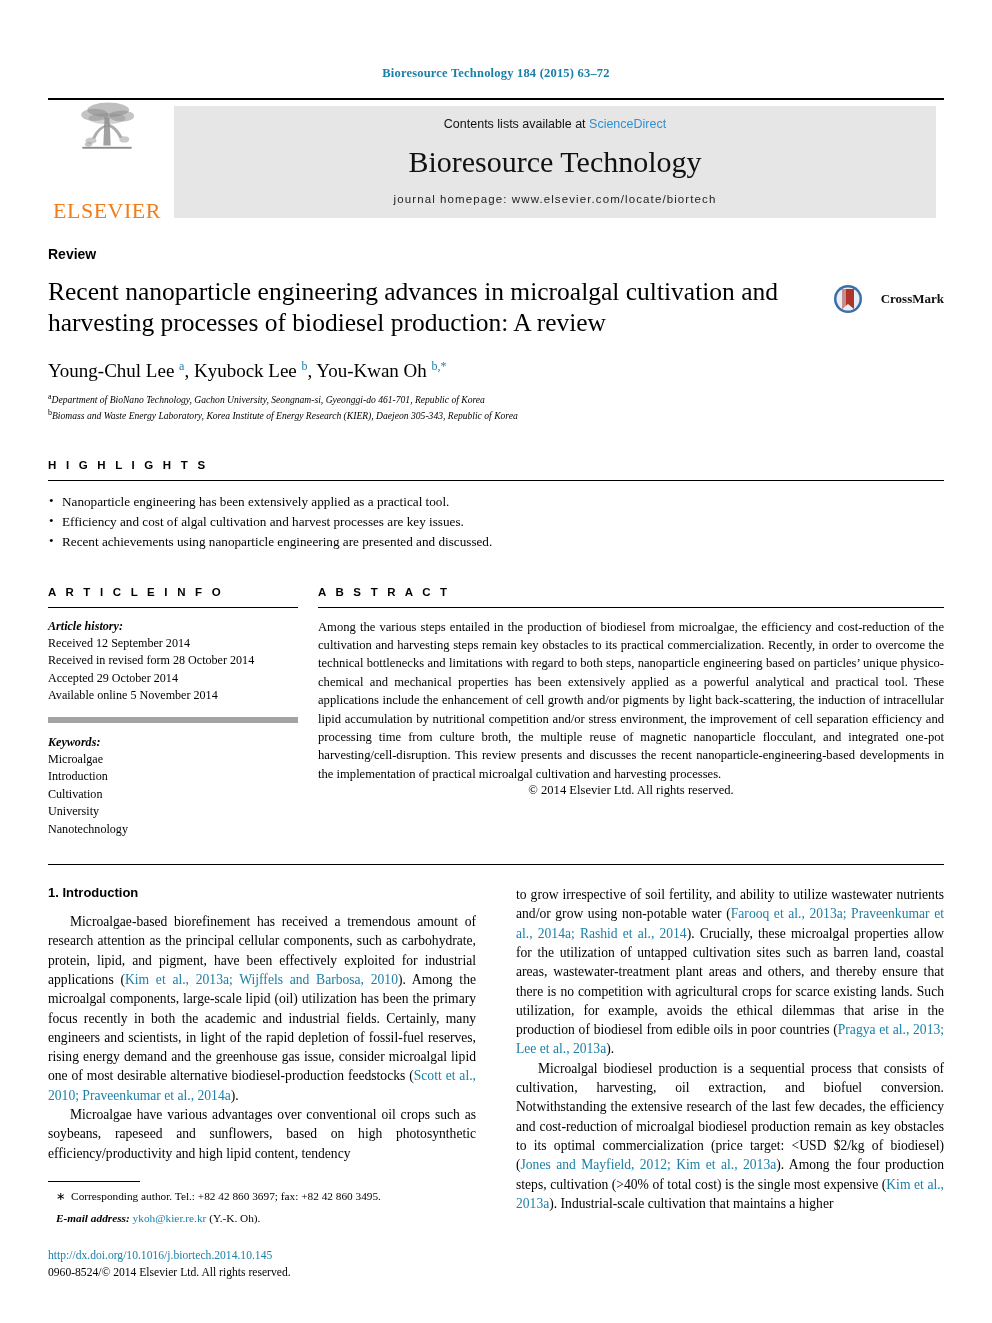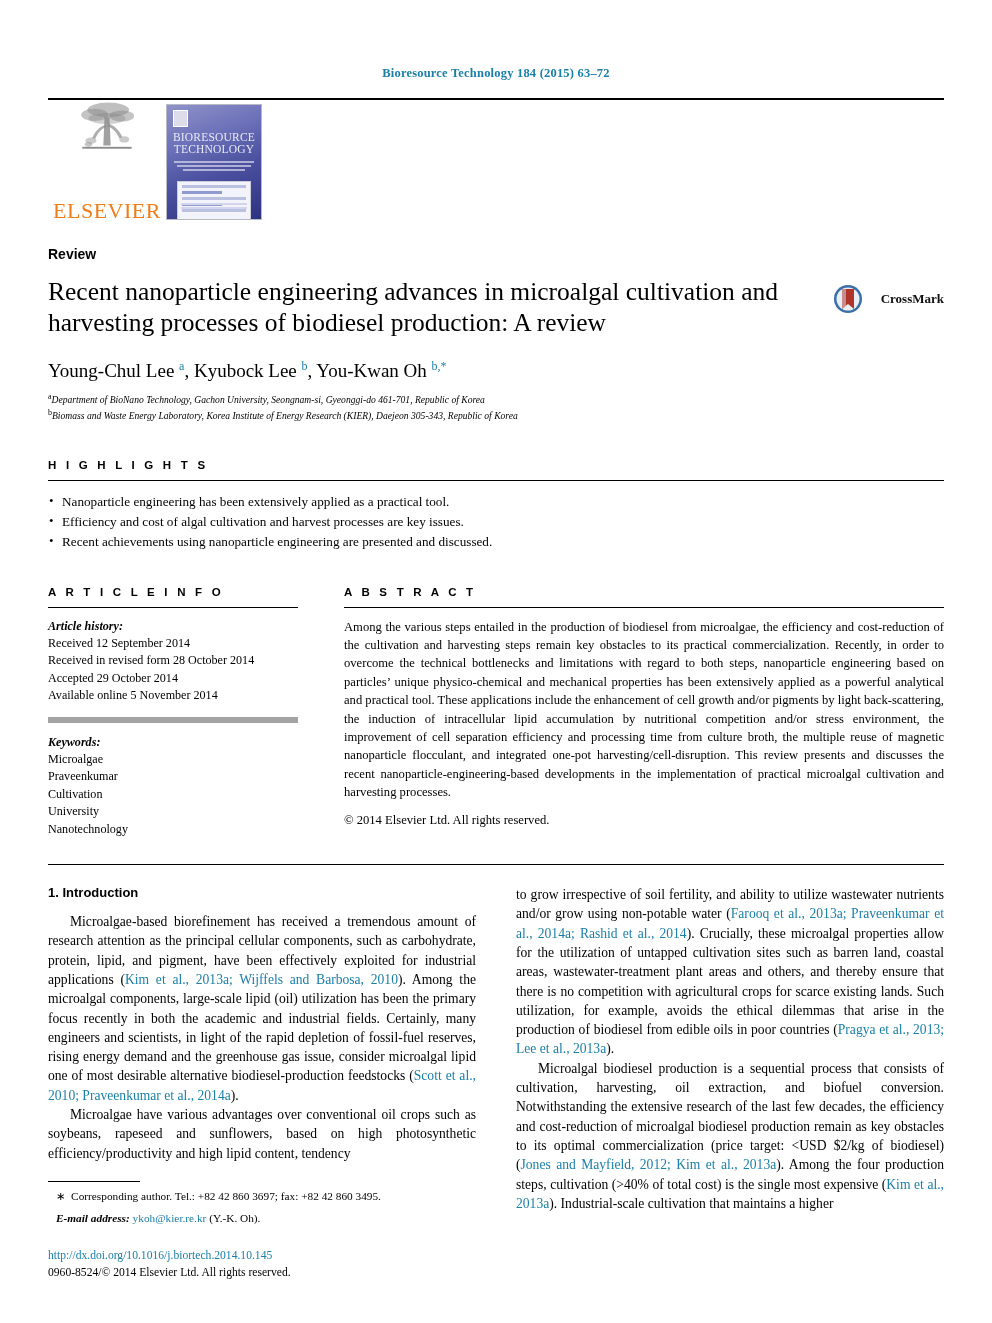--- a/index.html
+++ b/index.html
@@ -205,43 +205,42 @@
   .hl-list li:before {
     content: "\2022";
     position: absolute; left: 1px; top: -1px;
     font-size: 13px;
   }
 
   
   .info-abstract {
     margin-top: 34px;
     display: flex;
-    gap: 46px;
+    gap: 20px;
   }
   .col-info { width: 250px; flex: 0 0 250px; }
   .col-abs { flex: 1 1 auto; }
   .info-body {
     font-size: 12.1px;
     line-height: 1.44;
     margin-top: 10px;
   }
   .info-body .lead {
     font-style: italic;
     font-weight: bold;
   }
   .kw-block { margin-top: 12px; padding-top: 11px; border-top: 6px solid #a3a3a3; }
   .abs-body {
     font-size: 12.6px;
     line-height: 1.46;
     text-align: justify;
     margin-top: 10px;
   }
   .abs-copy {
-    text-align: left;
-    margin-top: 12px;
+    text-align: center;
     font-size: 12.6px;
   }
   .big-rule { border-top: 1.6px solid #000; margin-top: 26px; }
 
   
   .body-cols {
     margin-top: 20px;
     display: flex;
     gap: 40px;
   }
@@ -299,44 +298,28 @@
           <path d="M52 38 C64 42 70 50 75 60 L70 62 C66 53 60 46 51 43 Z" opacity="0.7"></path>
           <ellipse cx="24" cy="66" rx="9" ry="5" opacity="0.45"></ellipse>
           <ellipse cx="78" cy="64" rx="8" ry="5" opacity="0.45"></ellipse>
           <rect x="10" y="76" width="80" height="3"></rect>
           <ellipse cx="20" cy="72" rx="6" ry="4" opacity="0.5"></ellipse>
         </g>
       </svg>
       <div class="elsevier-word">ELSEVIER</div>
     </div>
 
-
-    <div class="cover-thumb">
-      <div class="cover-badge"></div>
-      <div class="cover-title">
-        <span>BIORESOURCE</span><br>
-        <span>TECHNOLOGY</span>
+    <div class="masthead-center">
+      <div class="contents-line">
+        <span>Contents lists available at </span><span class="sd">ScienceDirect</span>
       </div>
-      <div class="cover-sub">
-          <i></i>
-          <i></i>
-          <i></i>
-        </div>
-      <div class="cover-panel">
-        <div class="row"></div>
-          <div class="row alt"></div>
-          <div class="row"></div>
-        <div class="row alt"></div>
-          <div class="row"></div>
-      </div>
-      <div class="cover-foot">
-          <i></i>
-          <i></i>
-        </div>
-    </div>
+      <div class="journal-name">Bioresource Technology</div>
+      <div class="homepage-line">journal homepage: www.elsevier.com/locate/biortech</div>
+    </div>
+
   </div>
 
   <div class="article-type">Review</div>
 
   <div class="title-block">
     <h1 class="paper-title">Recent nanoparticle engineering advances in microalgal cultivation and harvesting processes of biodiesel production: A review</h1>
     <div class="crossmark">
       <svg width="30" height="30" viewBox="0 0 30 30">
         <circle cx="15" cy="15" r="14" fill="#3a6fa8"></circle>
         <circle cx="15" cy="15" r="11.5" fill="#e9eef5"></circle>
@@ -372,21 +355,21 @@
       <div class="info-body">
         <div class="lead">Article history:</div>
         <div>Received 12 September 2014</div>
         <div>Received in revised form 28 October 2014</div>
         <div>Accepted 29 October 2014</div>
         <div>Available online 5 November 2014</div>
       </div>
       <div class="kw-block info-body">
         <div class="lead">Keywords:</div>
         <div>Microalgae</div>
-        <div>Praveenkumar</div>
+        <div>Introduction</div>
         <div>Cultivation</div>
         <div>University</div>
         <div>Nanotechnology</div>
       </div>
     </div>
 
     <div class="col-abs">
       <div class="section-head">A B S T R A C T</div>
       <div class="rule-thin"></div>
       <div class="abs-body">Among the various steps entailed in the production of biodiesel from microalgae, the efficiency and cost-reduction of the cultivation and harvesting steps remain key obstacles to its practical commercialization. Recently, in order to overcome the technical bottlenecks and limitations with regard to both steps, nanoparticle engineering based on particles’ unique physico-chemical and mechanical properties has been extensively applied as a powerful analytical and practical tool. These applications include the enhancement of cell growth and/or pigments by light back-scattering, the induction of intracellular lipid accumulation by nutritional competition and/or stress environment, the improvement of cell separation efficiency and processing time from culture broth, the multiple reuse of magnetic nanoparticle flocculant, and integrated one-pot harvesting/cell-disruption. This review presents and discusses the recent nanoparticle-engineering-based developments in the implementation of practical microalgal cultivation and harvesting processes.</div>

